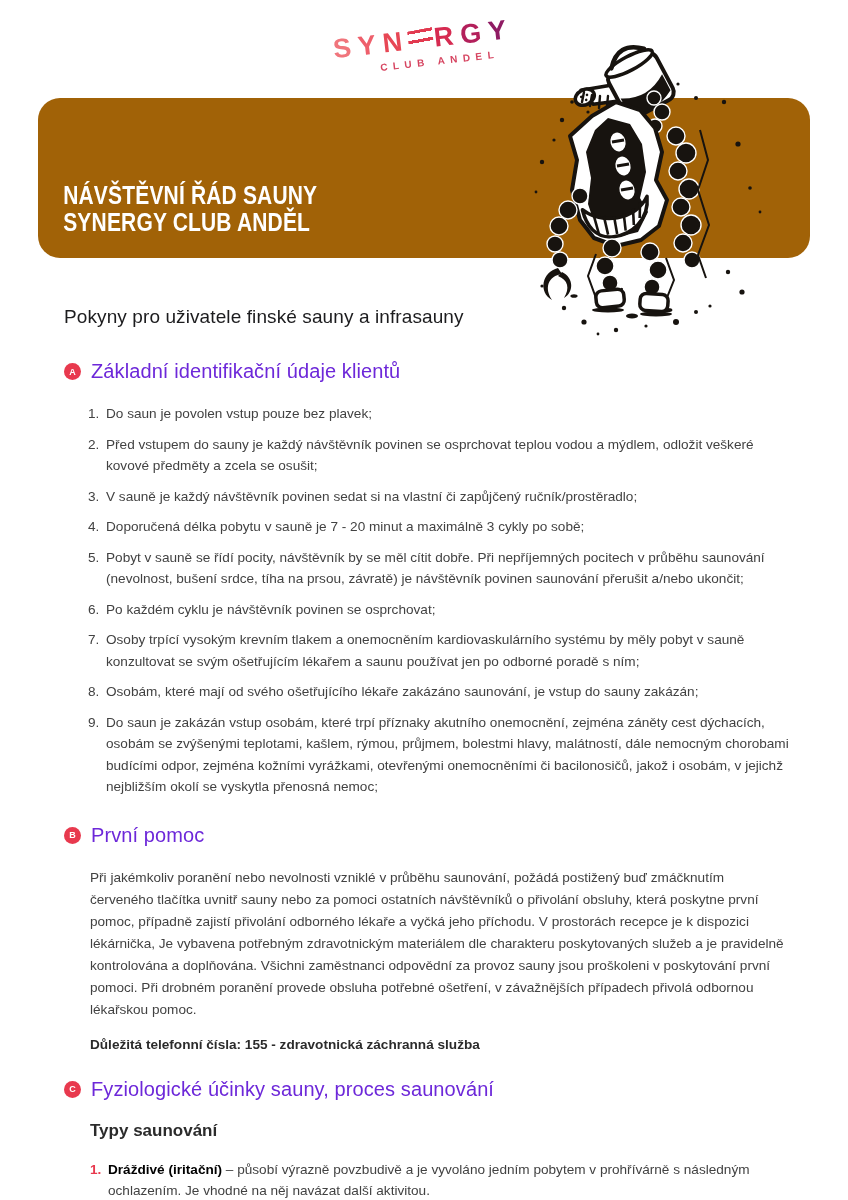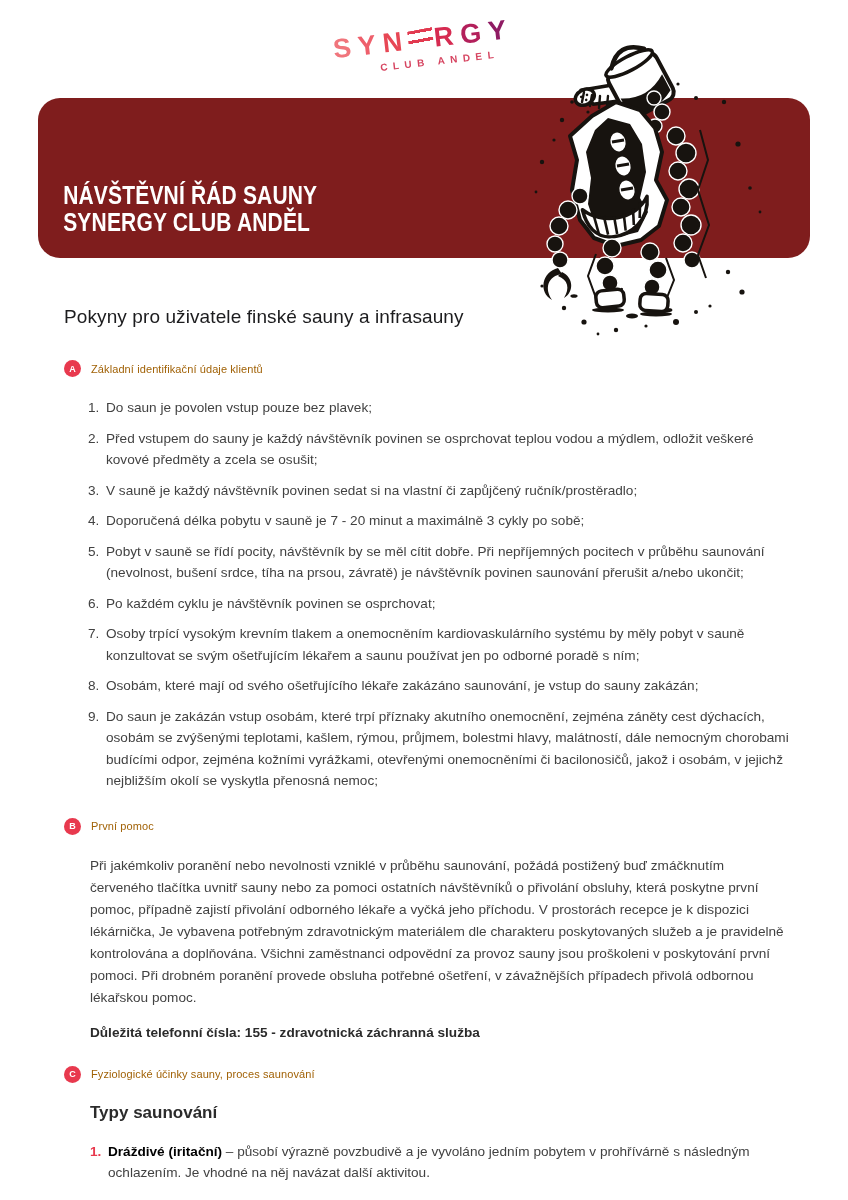--- a/index.html
+++ b/index.html
@@ -32,41 +32,41 @@
     background:repeating-linear-gradient(to bottom,#e23a50 0 3.2px,transparent 3.2px 9.6px);
     transform:skewY(-4deg);
   }
   .logo-sub{
     margin-top:4px;margin-left:28px;
     font-size:10px;font-weight:bold;letter-spacing:5.5px;color:#d64460;
   }
   
   .banner{
     position:absolute;left:38px;top:98px;width:772px;height:160px;
-    background:#7f1d1d;border-radius:22px;
+    background:#a16207;border-radius:22px;
   }
   .banner h1{
     margin:0;padding:84px 0 0 30px;
     color:#ffffff;font-size:25px;line-height:27px;font-weight:bold;
     letter-spacing:.2px;text-transform:uppercase;
     transform:scaleX(.84);transform-origin:left center;
     white-space:nowrap;
   }
   
   .illus{position:absolute;left:528px;top:40px;width:248px;height:300px;}
   
   main{position:absolute;left:64px;top:306px;width:726px;}
   h2{margin:0 0 32px 0;font-size:19px;color:#1c1c1e;font-weight:normal;letter-spacing:.1px;}
   .sec-head{display:flex;align-items:center;margin:26px 0 20px 0;}
   .badge{
     flex:none;width:17px;height:17px;border-radius:50%;
     background:#e8394e;color:#fff;font-size:9px;font-weight:bold;
     display:flex;align-items:center;justify-content:center;margin-right:10px;
   }
-  .sec-title{color:#a16207;font-size:11px;letter-spacing:.1px;}
+  .sec-title{color:#6d28d9;font-size:20px;letter-spacing:.1px;}
   .num-list{margin:0 0 0 24px;}
   .item{display:flex;margin-bottom:9px;font-size:13.6px;line-height:21.5px;}
   .item .num{flex:none;width:18px;}
   .item .txt{flex:1;}
   .para{margin:1px 0 0 26px;width:700px;font-size:13.6px;line-height:22px;}
   .important{margin:16px 0 12px 26px;font-size:13.6px;font-weight:bold;color:#2b2b2b;}
   .subhead{margin:0 0 18px 26px;font-size:17px;font-weight:bold;color:#2b2b2b;}
   .type-list{margin-left:26px;}
   .type{display:flex;margin-bottom:11px;font-size:13.6px;line-height:21.5px;}
   .type .num{flex:none;width:18px;color:#e8394e;font-weight:bold;}

